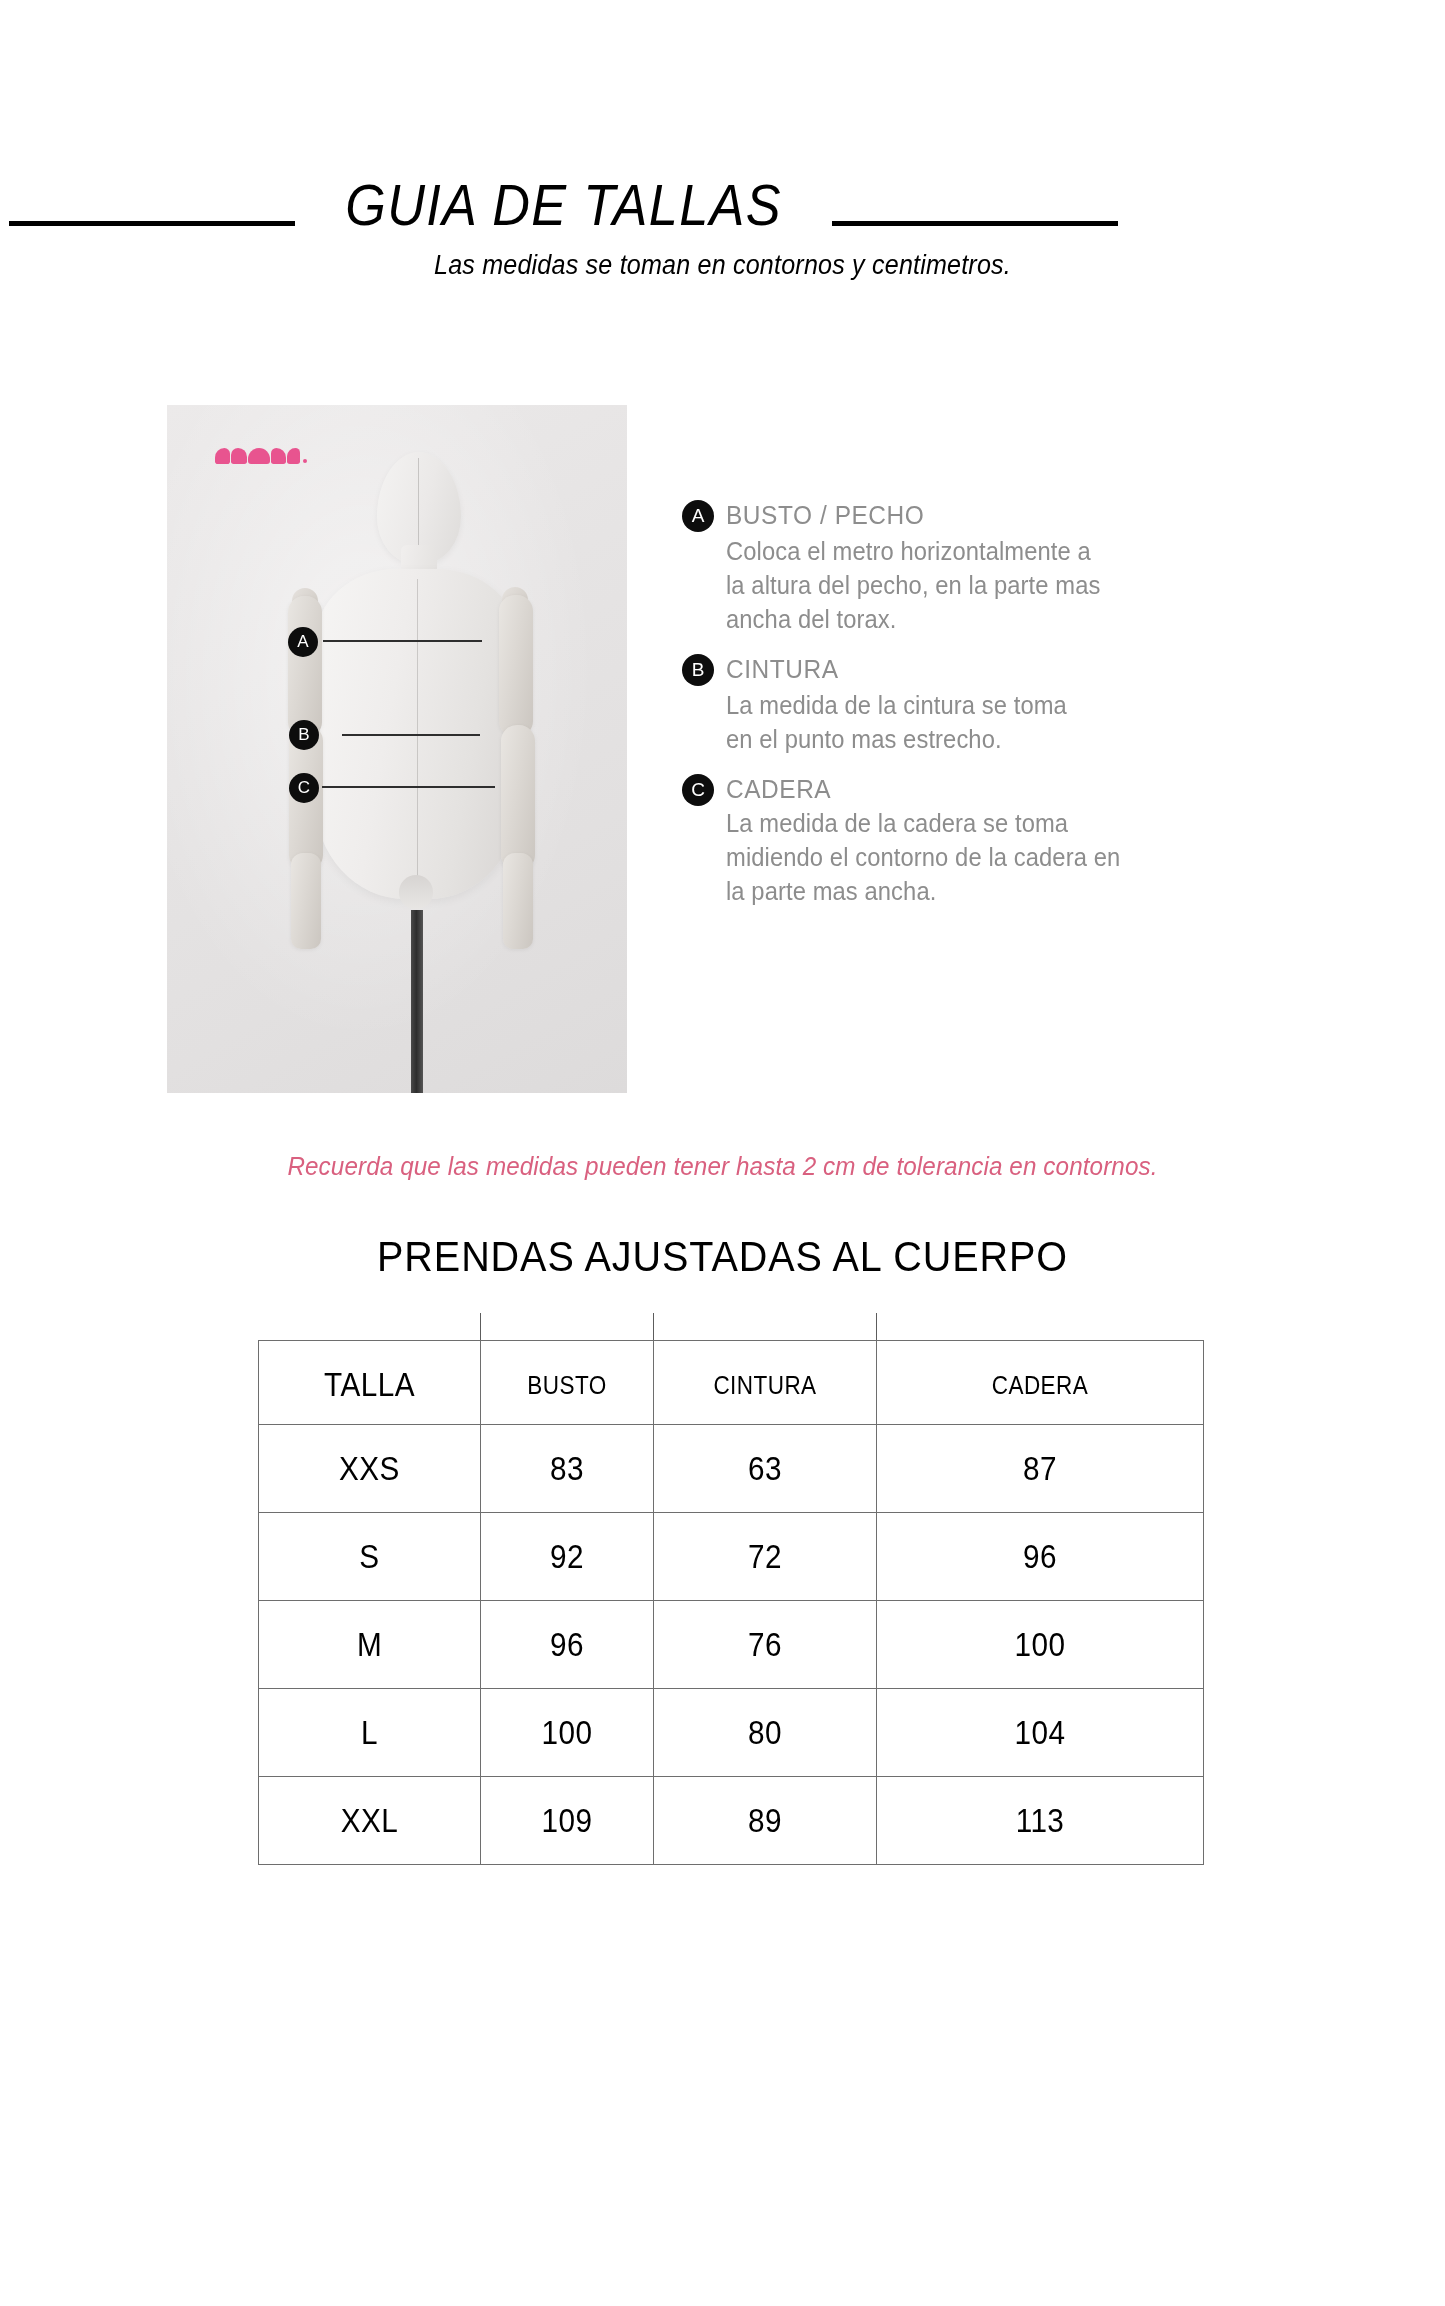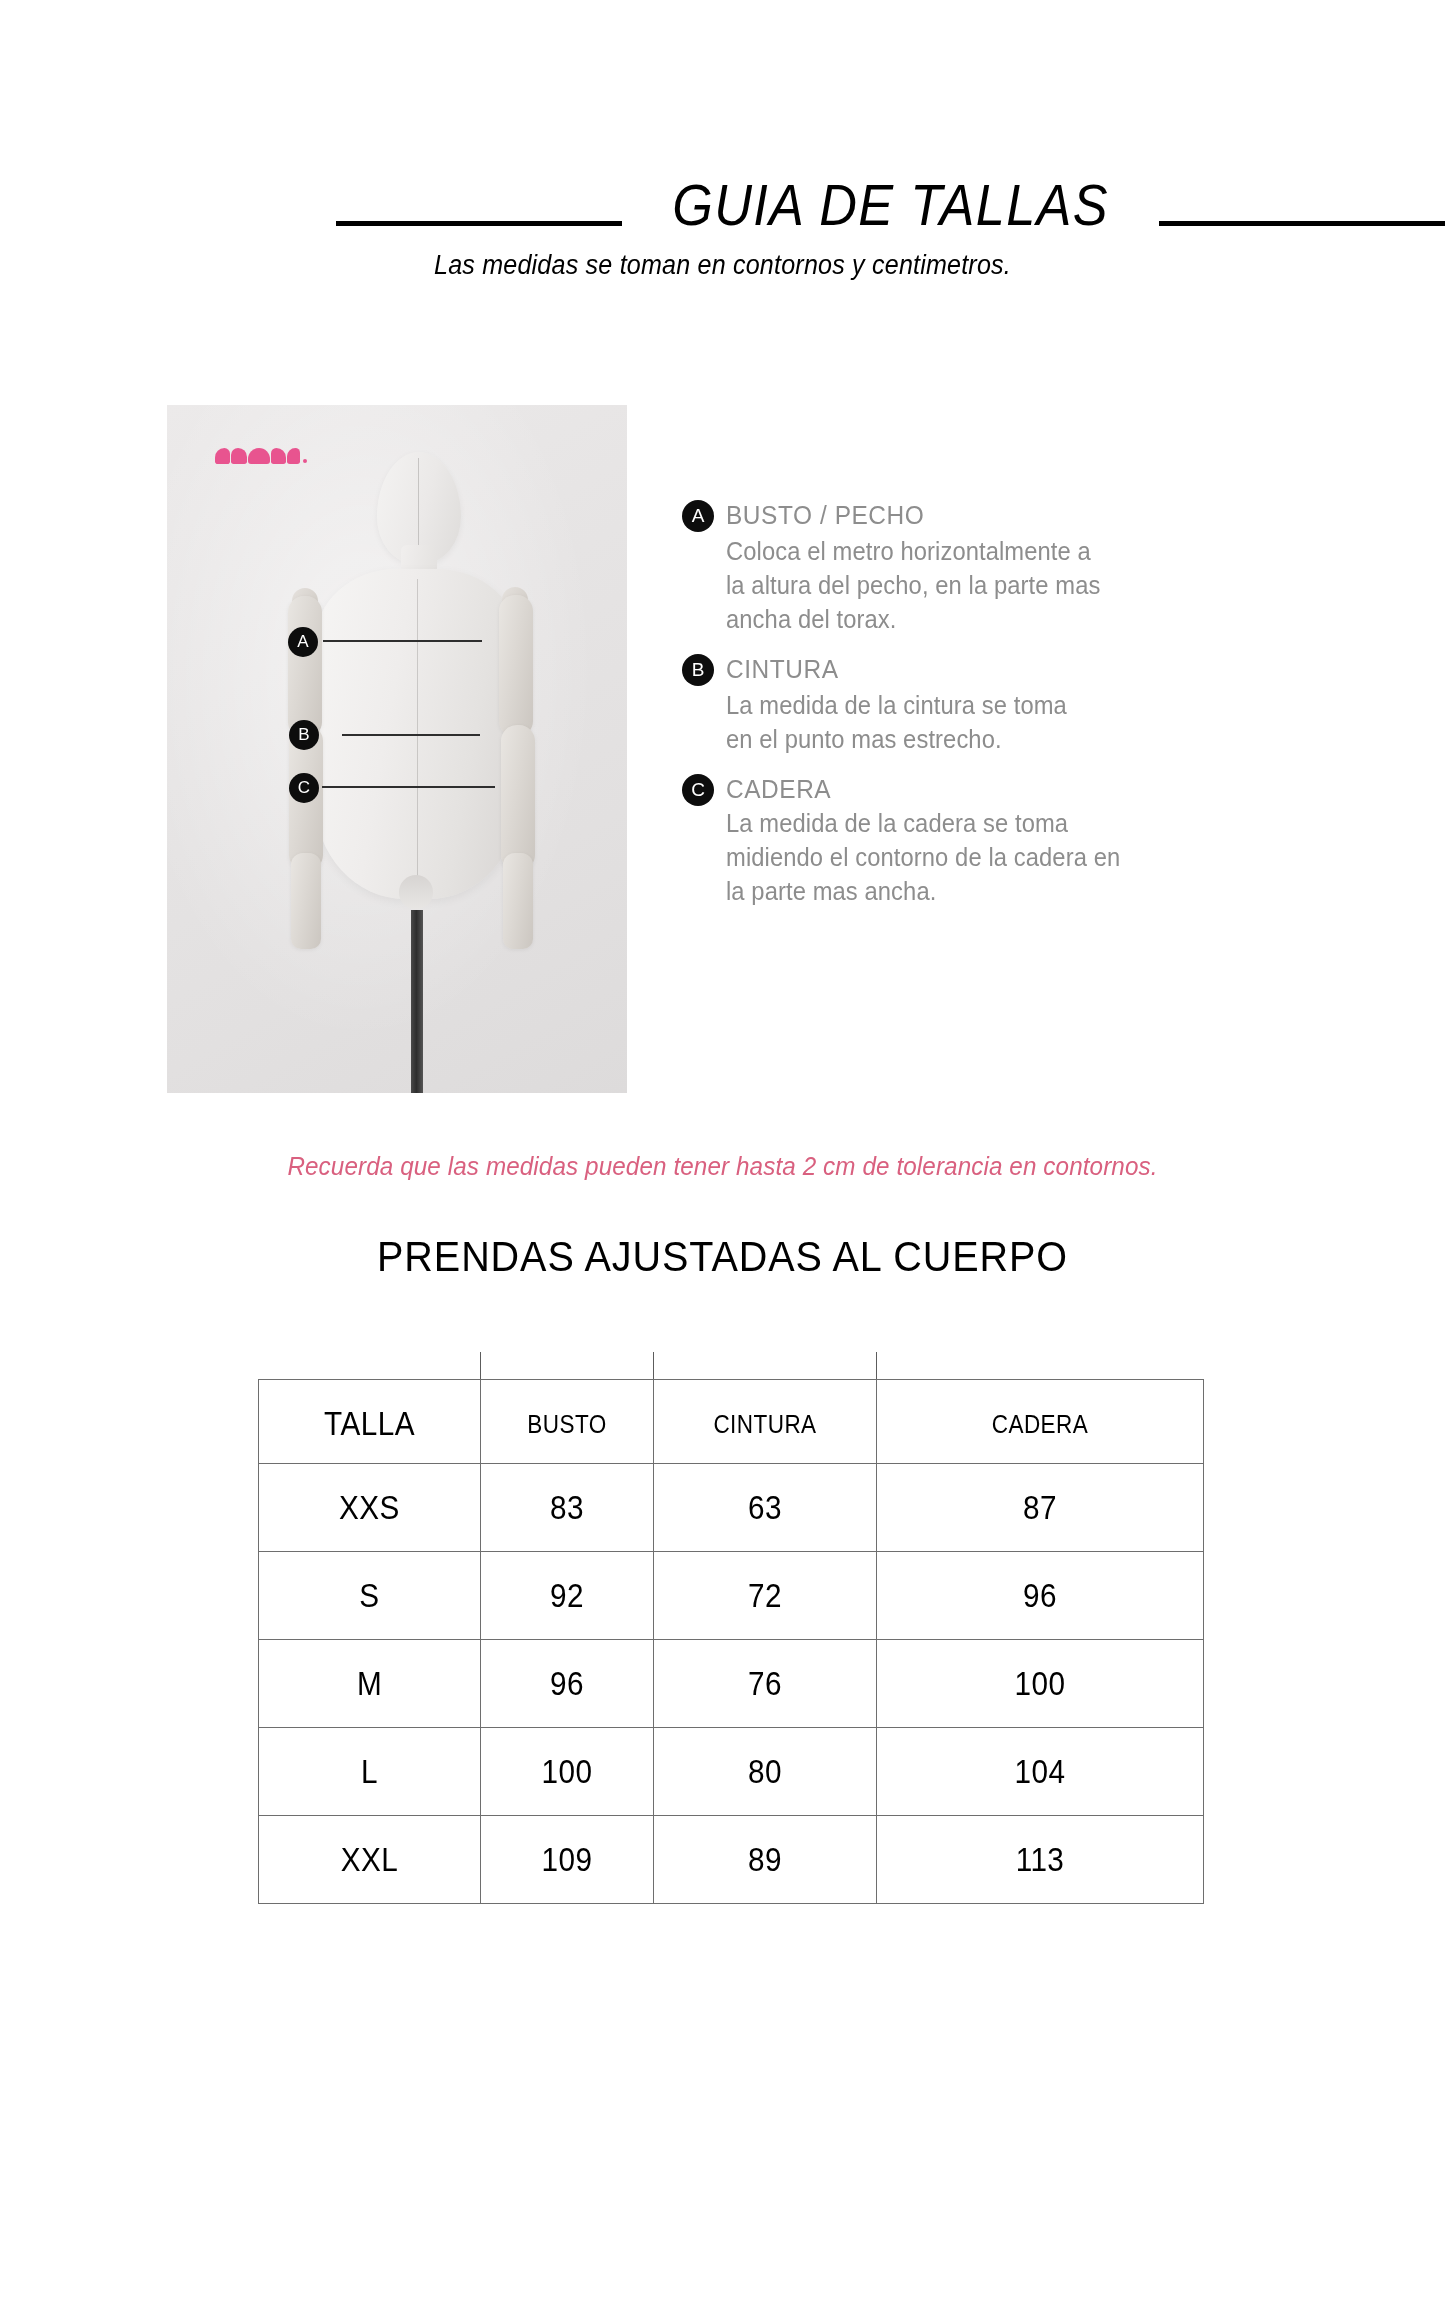--- a/index.html
+++ b/index.html
@@ -20,22 +20,23 @@
   .header {
     position: absolute;
     left: 0;
     top: 176px;
     width: 1445px;
     text-align: center;
   }
   .title-row {
     display: flex;
     align-items: center;
-    justify-content: flex-end;
+    justify-content: flex-start;
     gap: 26px;
+    padding-left: 9px;
   }
   .title-rule {
     width: 286px;
     height: 5px;
     background: #000000;
     margin-top: 36px;
   }
   .title-rule.right { width: 286px; }
   .page-title {
     font-size: 58px;
@@ -245,21 +246,21 @@
     text-align: center;
     font-size: 43px;
     letter-spacing: 1px;
     transform: scaleX(0.92);
   }
 
   
   .table-wrap {
     position: absolute;
     left: 258px;
-    top: 1352px;
+    top: 1313px;
     width: 945px;
   }
   .stub-lines { position: relative; height: 27px; }
   .stub {
     position: absolute;
     top: 0;
     width: 1px;
     height: 27px;
     background: #5c5c5c;
   }

